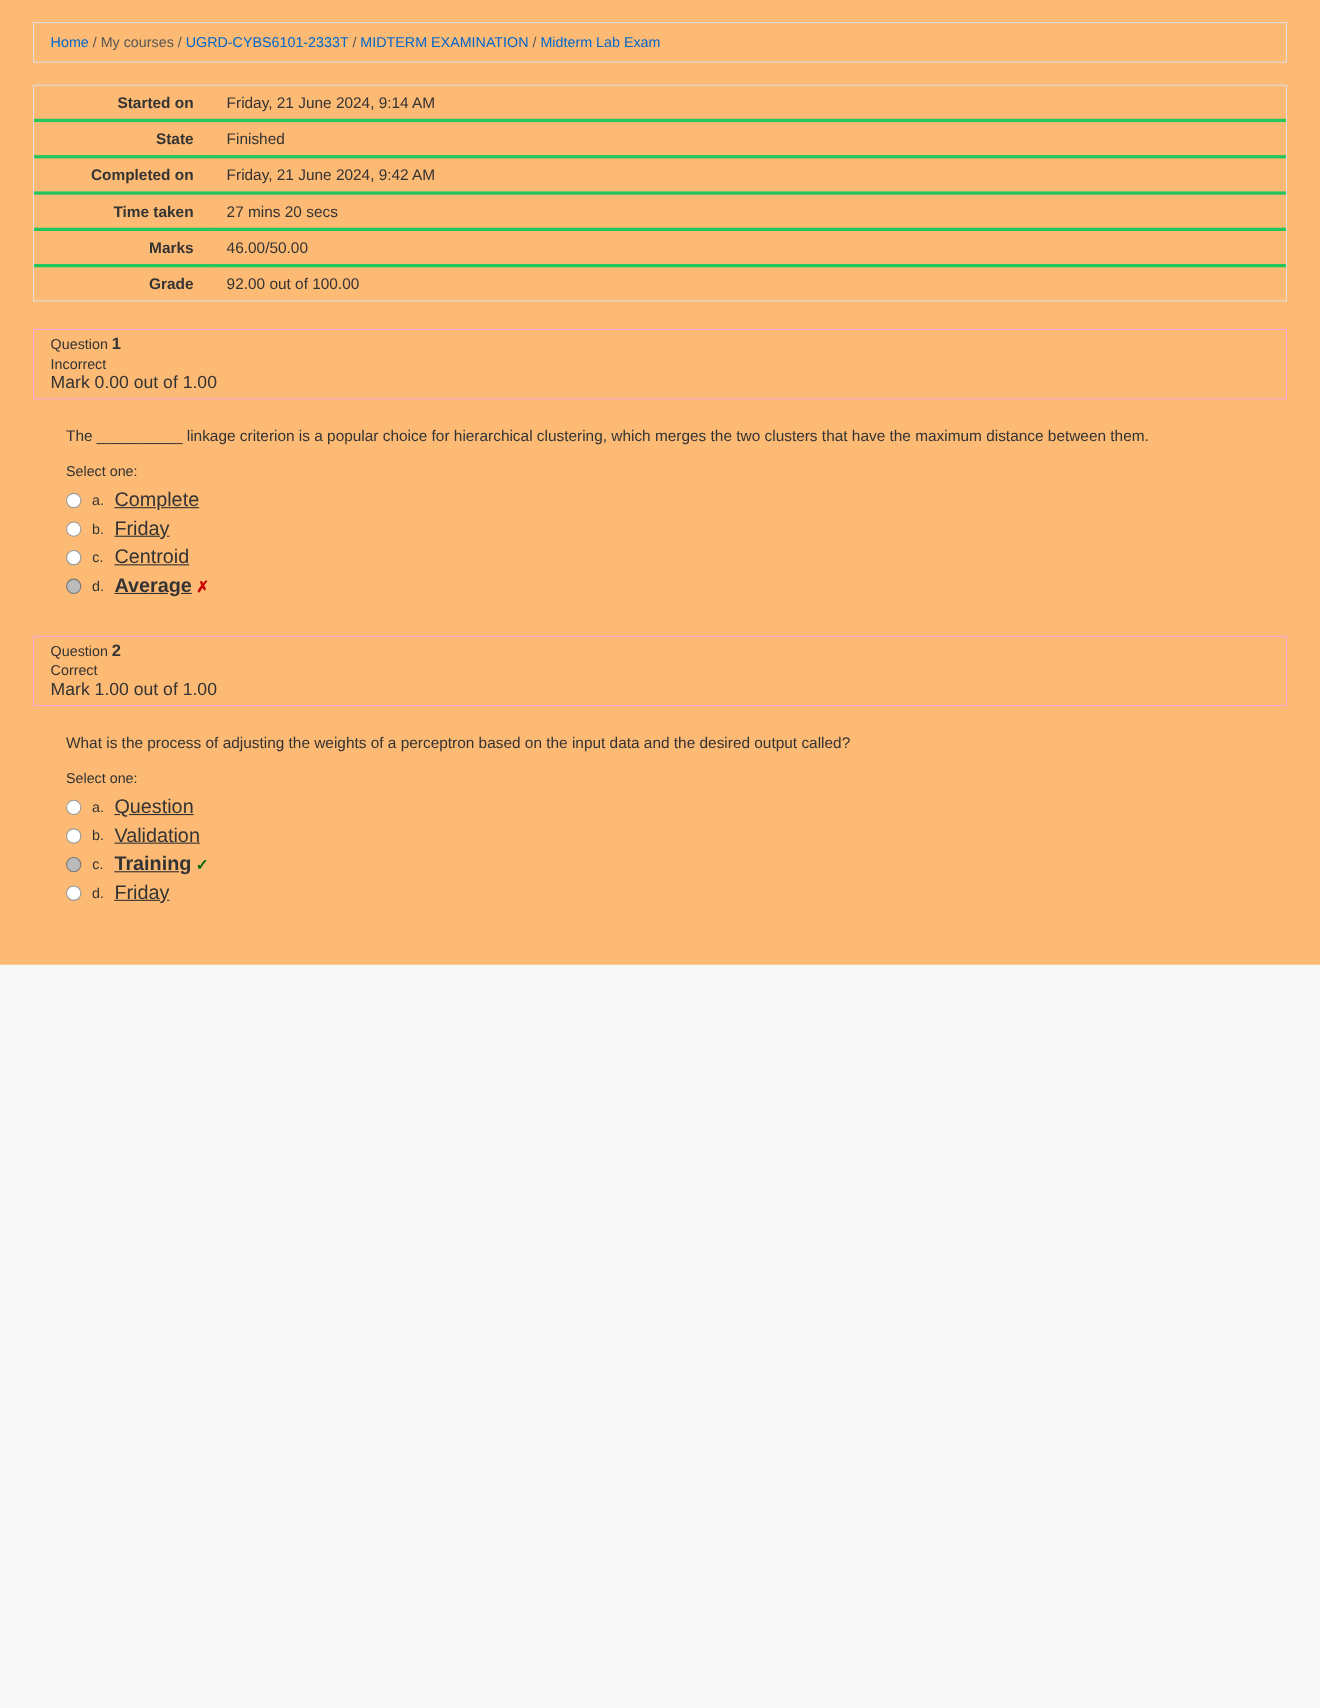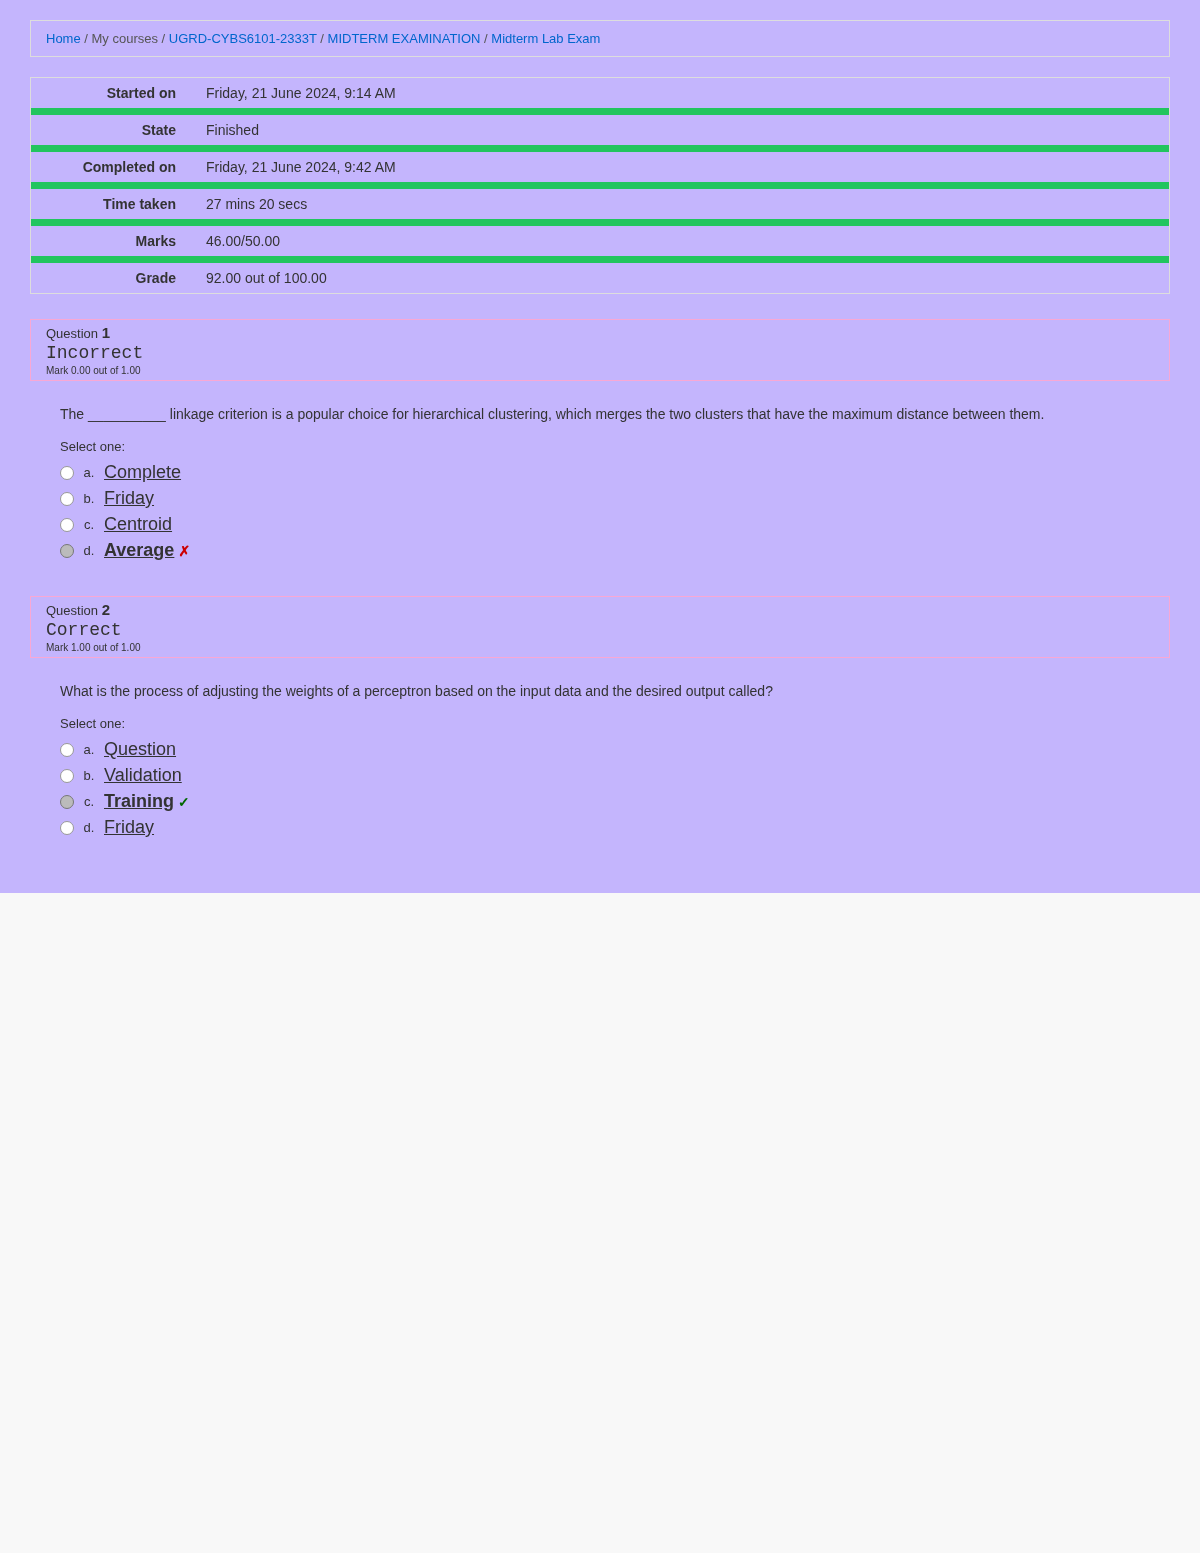--- a/index.html
+++ b/index.html
@@ -11,21 +11,21 @@
     body {
       font-family: Arial, sans-serif;
       font-size: 14px;
       background: #f8f8f8;
       color: #333;
       width: 1200px;
       min-height: 1553px;
     }
 
     .page-wrapper {
-      background: #c4b5fd;
+      background: #fdba74;
       margin: 0 auto;
       padding: 20px 30px;
     }
 
     
     .breadcrumb {
       border: 1px solid #ddd;
       padding: 10px 15px;
       margin-bottom: 20px;
       font-size: 13px;
@@ -46,21 +46,21 @@
       padding: 0;
       margin-bottom: 25px;
     }
 
     .summary-table {
       width: 100%;
       border-collapse: collapse;
     }
 
     .summary-table tr {
-      border-bottom: 7px solid #22c55e;
+      border-bottom: 3px solid #22c55e;
     }
 
     .summary-table tr:last-child {
       border-bottom: none;
     }
 
     .summary-table td {
       padding: 7px 15px;
       vertical-align: top;
     }
@@ -91,35 +91,34 @@
     .question-header span.q-label {
       font-weight: normal;
     }
 
     .question-header span.q-num {
       font-weight: bold;
       font-size: 15px;
     }
 
     .question-status {
-      font-size: 18px;
+      font-size: 13px;
       margin-bottom: 2px;
-      font-family: Liberation Mono, monospace;
     }
 
     .question-status.incorrect {
       color: #333;
     }
 
     .question-status.correct {
       color: #333;
     }
 
     .question-mark {
-      font-size: 10px;
+      font-size: 16px;
       color: #333;
     }
 
     
     .question-content {
       padding: 18px 30px 20px 30px;
       margin-bottom: 10px;
     }
 
     .question-text {

